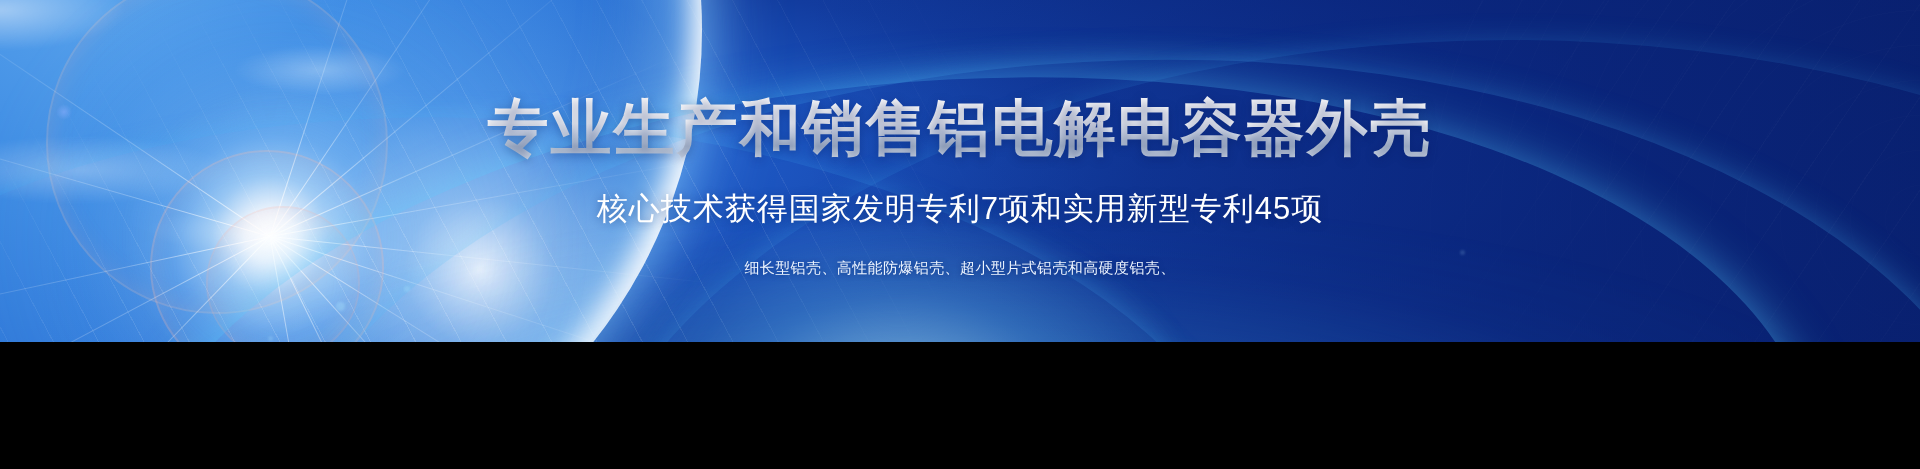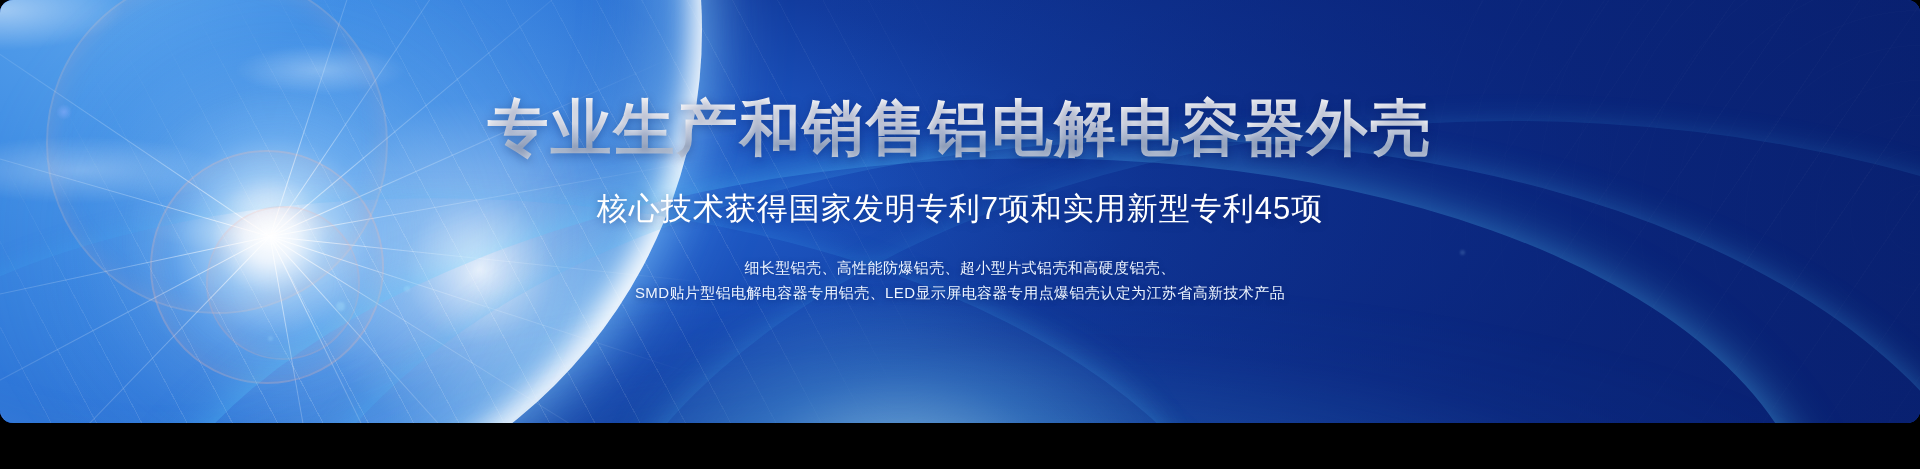--- a/index.html
+++ b/index.html
@@ -3,25 +3,24 @@
 <meta charset="utf-8">
 <style>
   html, body {
     margin: 0;
     padding: 0;
     background: #000;
   }
   #banner {
     position: relative;
     width: 1920px;
-    height: 423px;
+    height: 342px;
     overflow: hidden;
     font-family: "Liberation Sans", "DejaVu Sans", sans-serif;
     background: #0b2f9e;
-    border-radius: 13px;
   }
 
   
   .layer { position: absolute; inset: 0; pointer-events: none; }
 
   
   .bg-base {
     background:
       radial-gradient(120% 150% at 14% 46%, #3f8fe8 0%, #1f5bc8 18%, #123c9f 38%, #0c2c86 60%, #0a2474 100%),
       linear-gradient(100deg, #0e3aa0 0%, #133fae 30%, #0f3596 60%, #0b2a80 100%);
@@ -326,17 +325,16 @@
   <div class="bokeh" style="left:268px; top:336px; width:5px;  height:5px;  opacity:.40"></div>
   <div class="bokeh" style="left:1460px; top:250px; width:5px; height:5px;  opacity:.30"></div>
 
   <div class="content">
     <h1 class="title">专业生产和销售铝电解电容器外壳</h1>
 
     <p class="subtitle">核心技术获得国家发明专利7项和实用新型专利45项</p>
 
     <p class="desc">
       <span class="desc-line">细长型铝壳、高性能防爆铝壳、超小型片式铝壳和高硬度铝壳、</span>
-      <span class="desc-line">SMD贴片型铝电解电容器专用铝壳、LED显示屏电容器专用点爆铝壳认定为江苏省高新技术产品</span>
     </p>
   </div>
 
 </div>
 
 </body></html>

